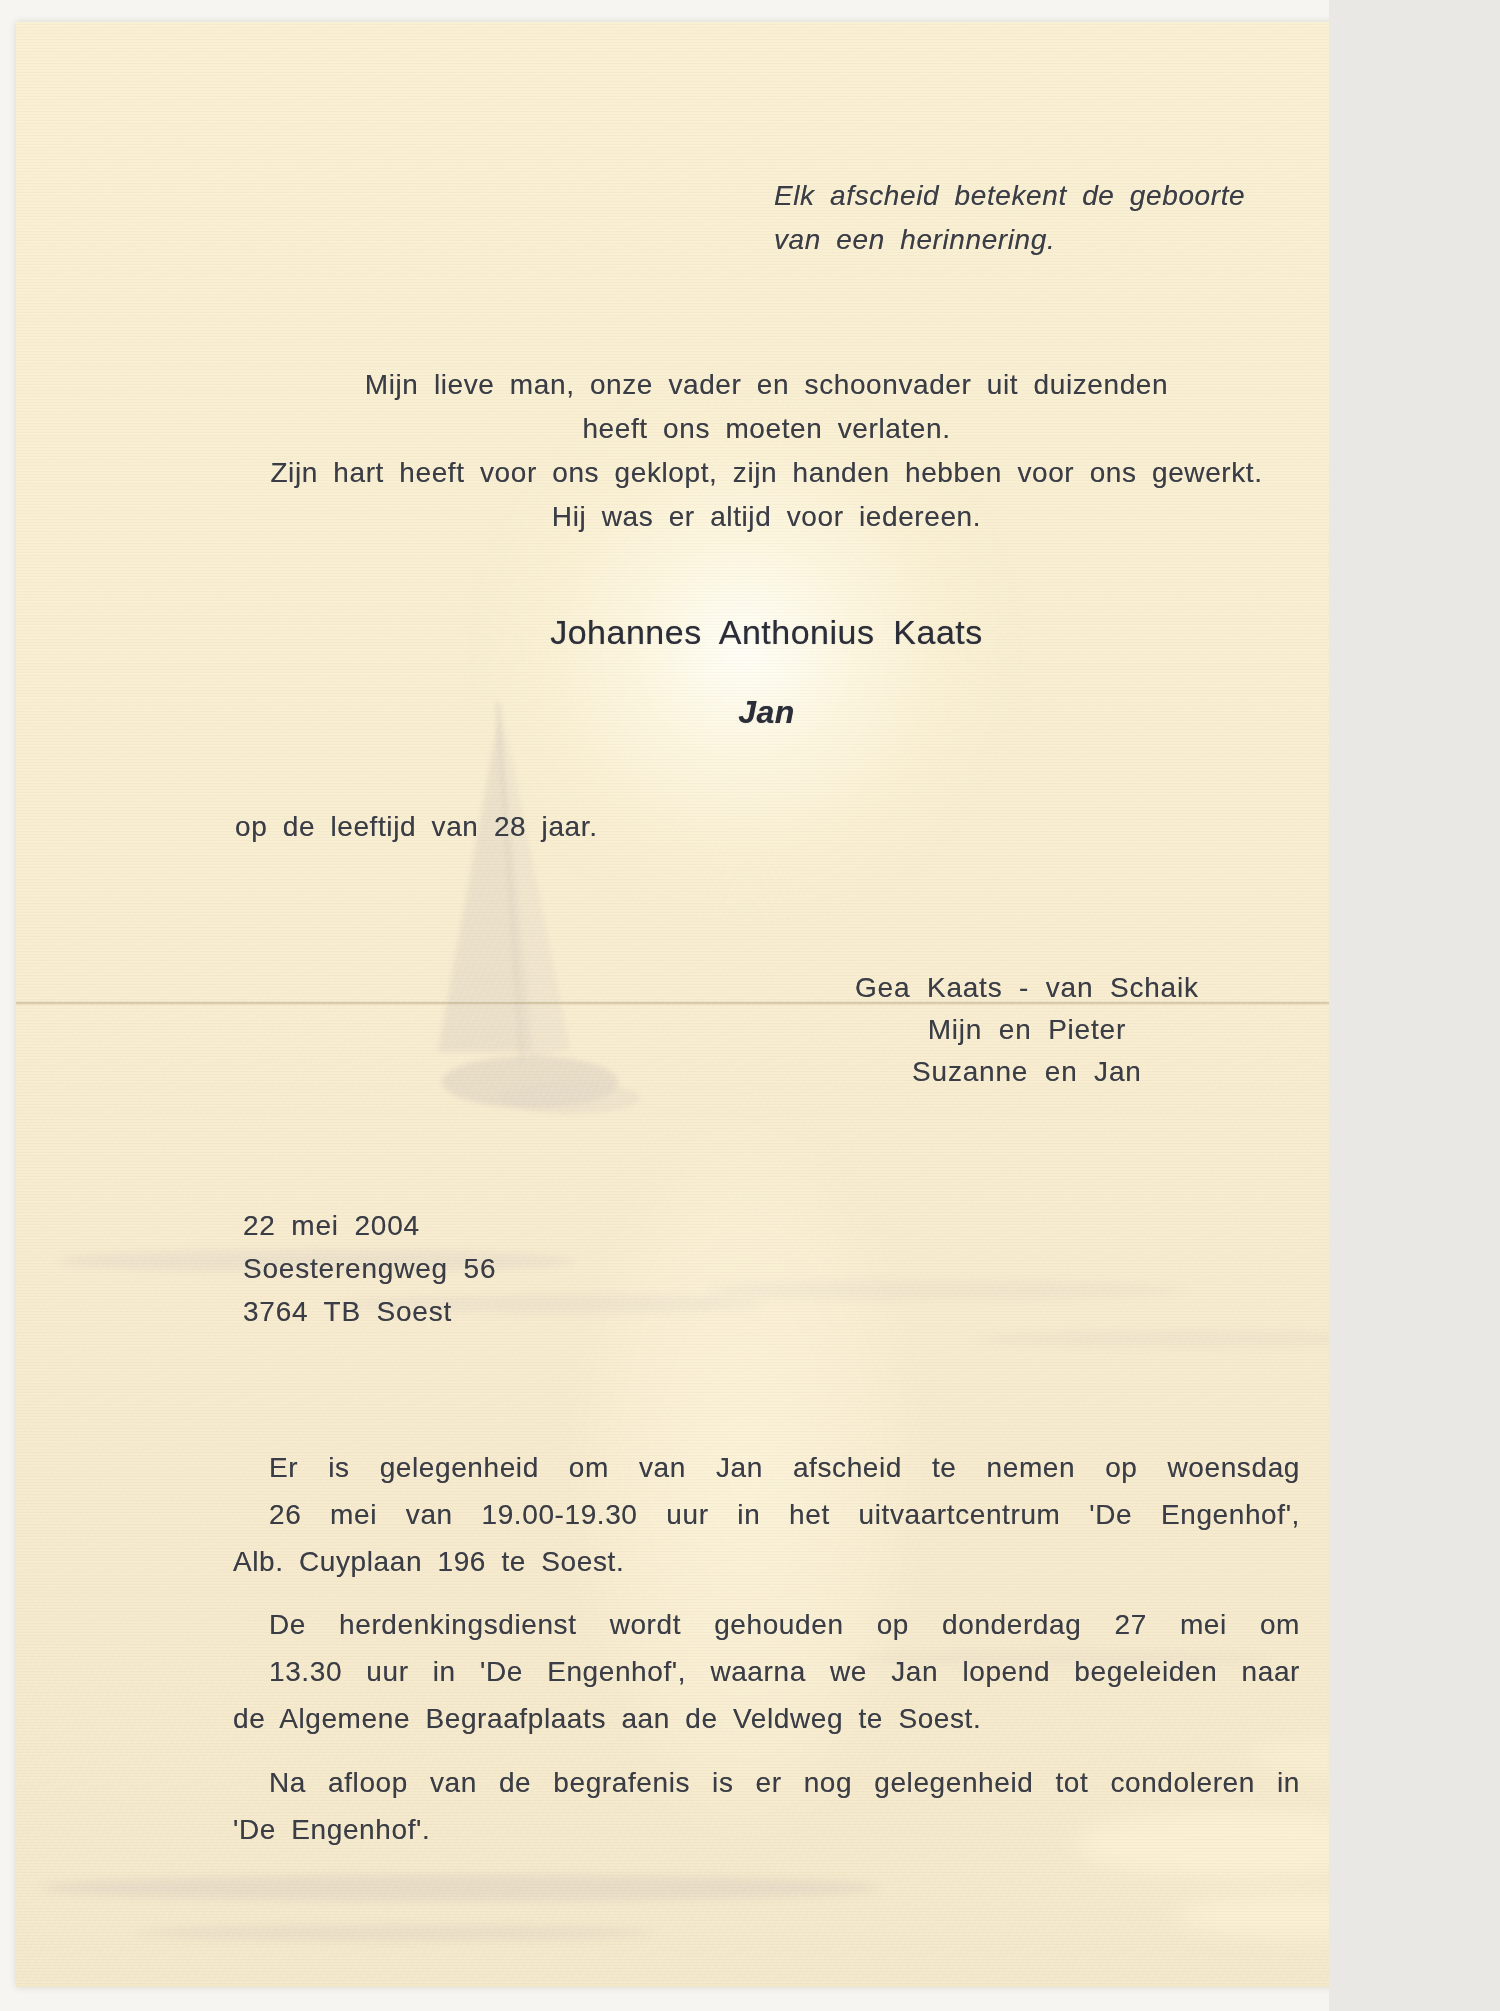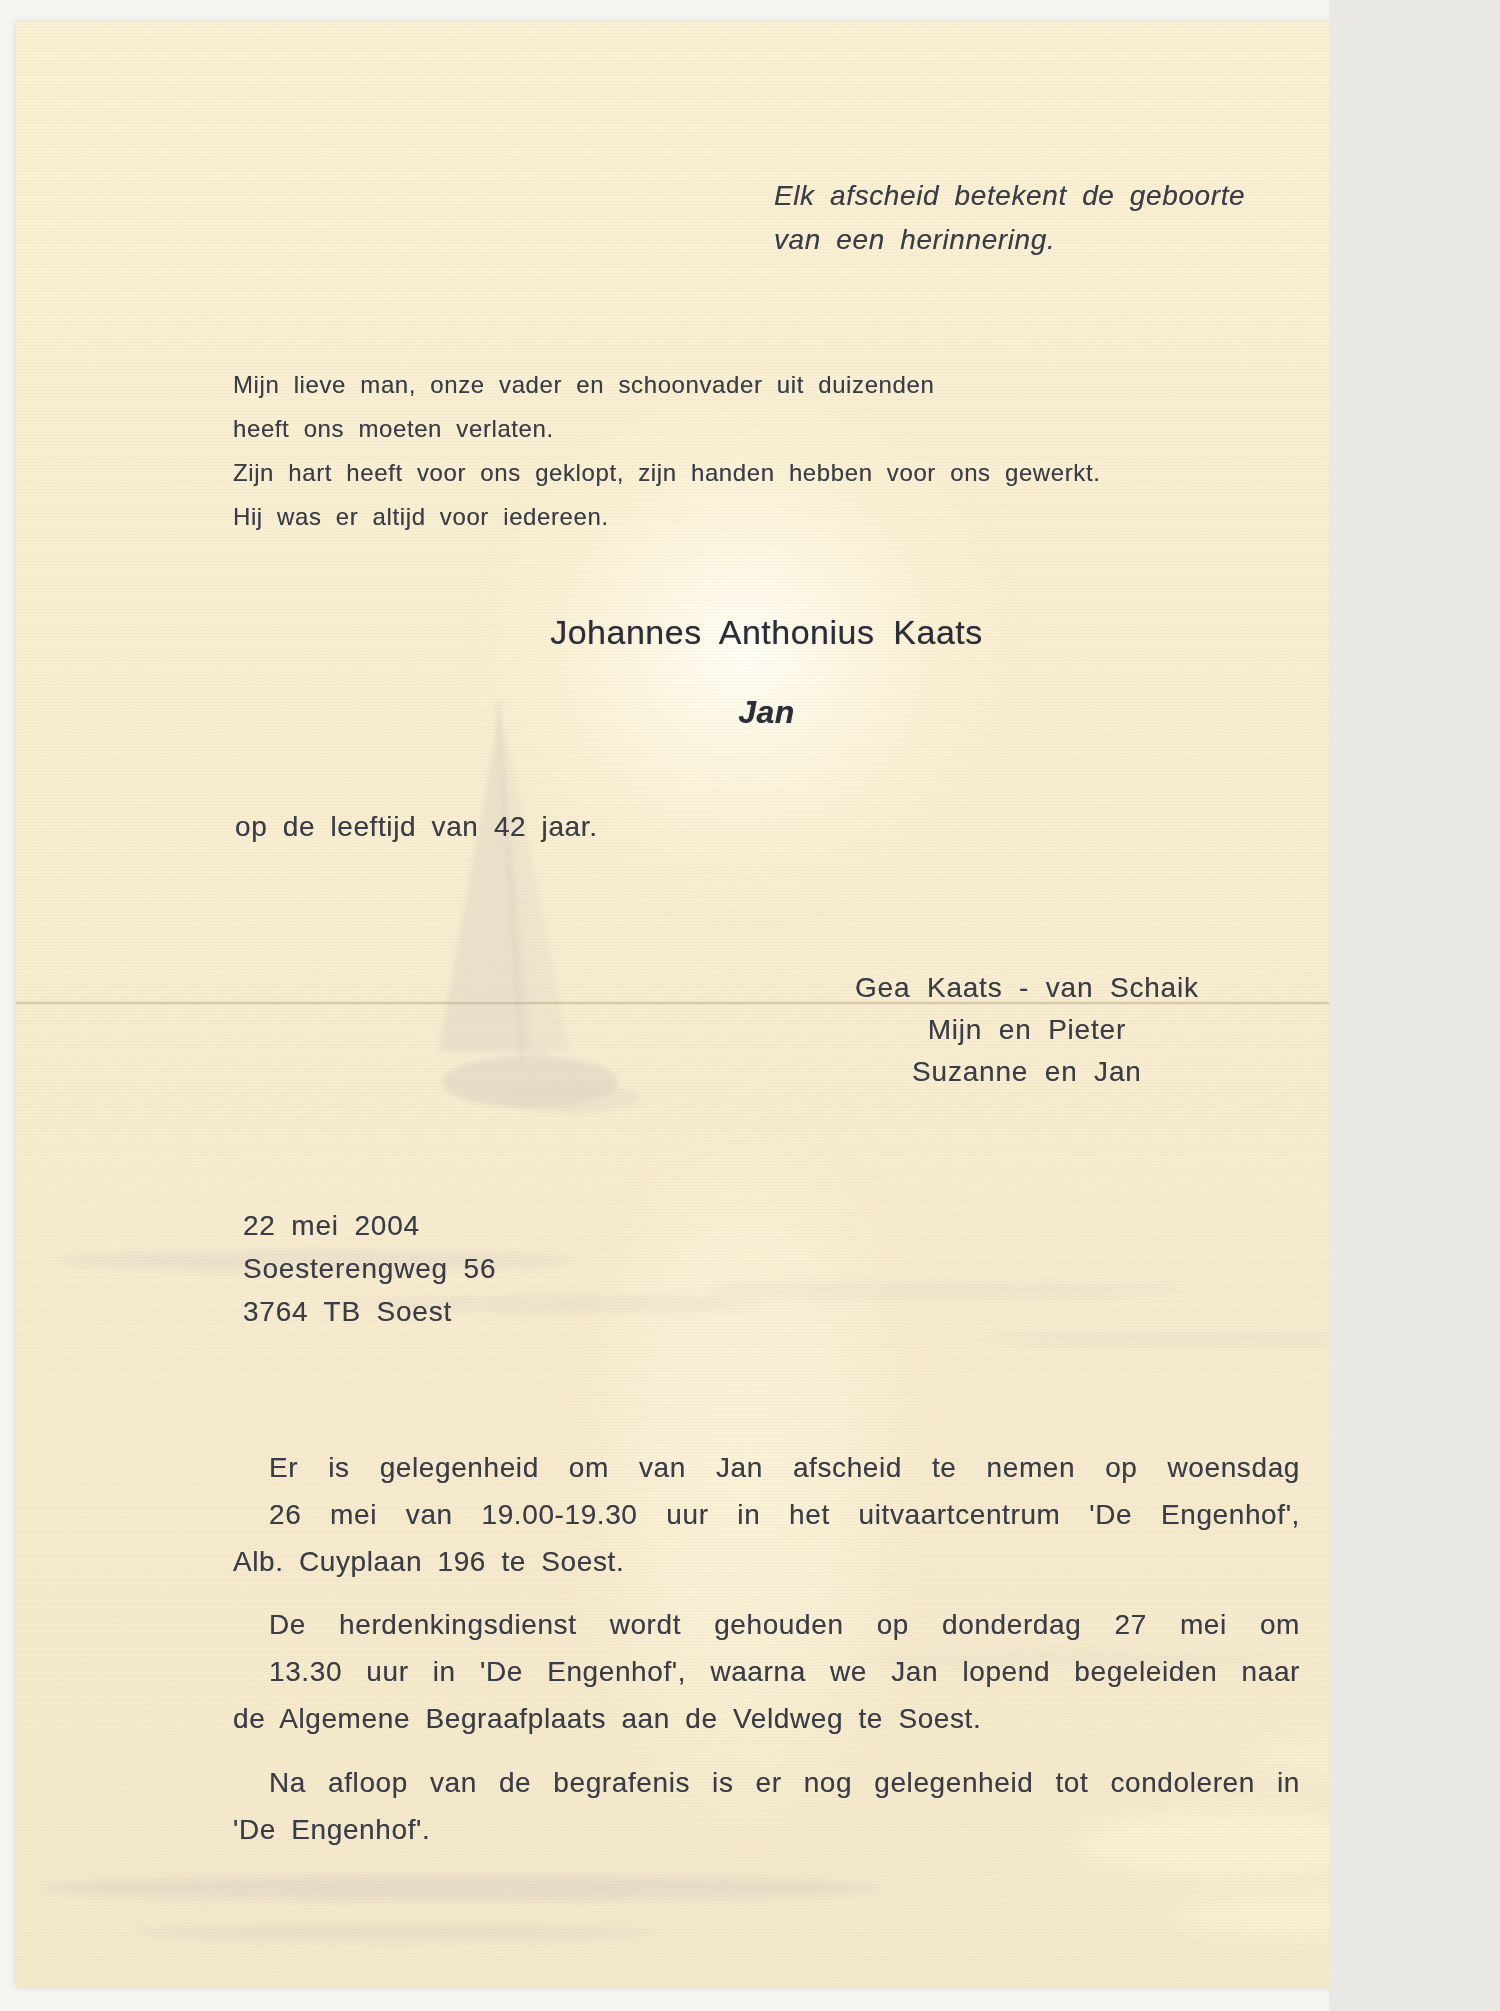--- a/index.html
+++ b/index.html
@@ -27,21 +27,21 @@
   .streak{position:absolute;border-radius:50%;filter:blur(5px);background:#8f8aa0;}
   .glowpatch{position:absolute;border-radius:50%;filter:blur(10px);background:#fff7d8;}
   .crease{position:absolute;left:0;right:0;top:979px;height:4px;filter:blur(0.4px);
          background:linear-gradient(180deg, rgba(255,253,244,0.85) 0px, rgba(168,145,100,0.38) 1px, rgba(168,145,100,0.34) 3px, rgba(255,250,236,0.55) 4px);}
   .speck{position:absolute;left:1427px;top:11px;width:9px;height:11px;background:#c05a2e;
          border-radius:40% 60% 50% 50%;transform:rotate(18deg);opacity:0.85;}
   
   .t{position:absolute;color:var(--ink,#3a3d46);z-index:2;text-shadow:0 0 0.6px rgba(58,61,70,0.5);}
   .quote{left:774px;top:174px;font-style:italic;font-size:28px;line-height:44px;
          letter-spacing:0.6px;word-spacing:7px;white-space:nowrap;}
-  .tribute{left:233px;top:363px;width:1067px;text-align:left;font-size:24px;line-height:44px;
+  .tribute{left:233px;top:363px;width:1067px;text-align:center;font-size:28px;line-height:44px;
          letter-spacing:0.6px;word-spacing:7px;}
   .tribute div{white-space:nowrap;}
   .name{left:233px;top:612px;width:1067px;text-align:center;font-size:34px;line-height:40px;
          font-weight:normal;letter-spacing:0.5px;word-spacing:9px;color:var(--ink-bold,#2b2e38);
          text-shadow:0 0 0.8px rgba(43,46,56,0.55);white-space:nowrap;}
   .nickname{left:233px;top:692px;width:1067px;text-align:center;font-size:32px;line-height:40px;
          font-weight:bold;letter-spacing:0.5px;color:var(--ink-bold,#2b2e38);
          text-shadow:0 0 0.8px rgba(43,46,56,0.55);font-style:italic;}
   .age{left:235px;top:805px;font-size:28px;line-height:44px;letter-spacing:0.6px;word-spacing:7px;white-space:nowrap;}
   .family{left:855px;top:967px;font-size:28px;line-height:42px;letter-spacing:0.8px;word-spacing:8px;}
@@ -92,21 +92,21 @@
 
   <div class="t tribute">
     <div>Mijn lieve man, onze vader en schoonvader uit duizenden</div>
     <div>heeft ons moeten verlaten.</div>
     <div>Zijn hart heeft voor ons geklopt, zijn handen hebben voor ons gewerkt.</div>
     <div>Hij was er altijd voor iedereen.</div>
   </div>
 
   <div class="t name">Johannes Anthonius Kaats</div>
   <div class="t nickname">Jan</div>
-  <div class="t age">op de leeftijd van 42 jaar.</div>
+  <div class="t age">op de leeftijd van 28 jaar.</div>
 
   <div class="t family">
     <div>Gea Kaats - van Schaik</div>
     <div>Mijn en Pieter</div>
     <div>Suzanne en Jan</div>
   </div>
 
   <div class="t dateblock">
     <div>22 mei 2004</div>
     <div>Soesterengweg 56</div>

